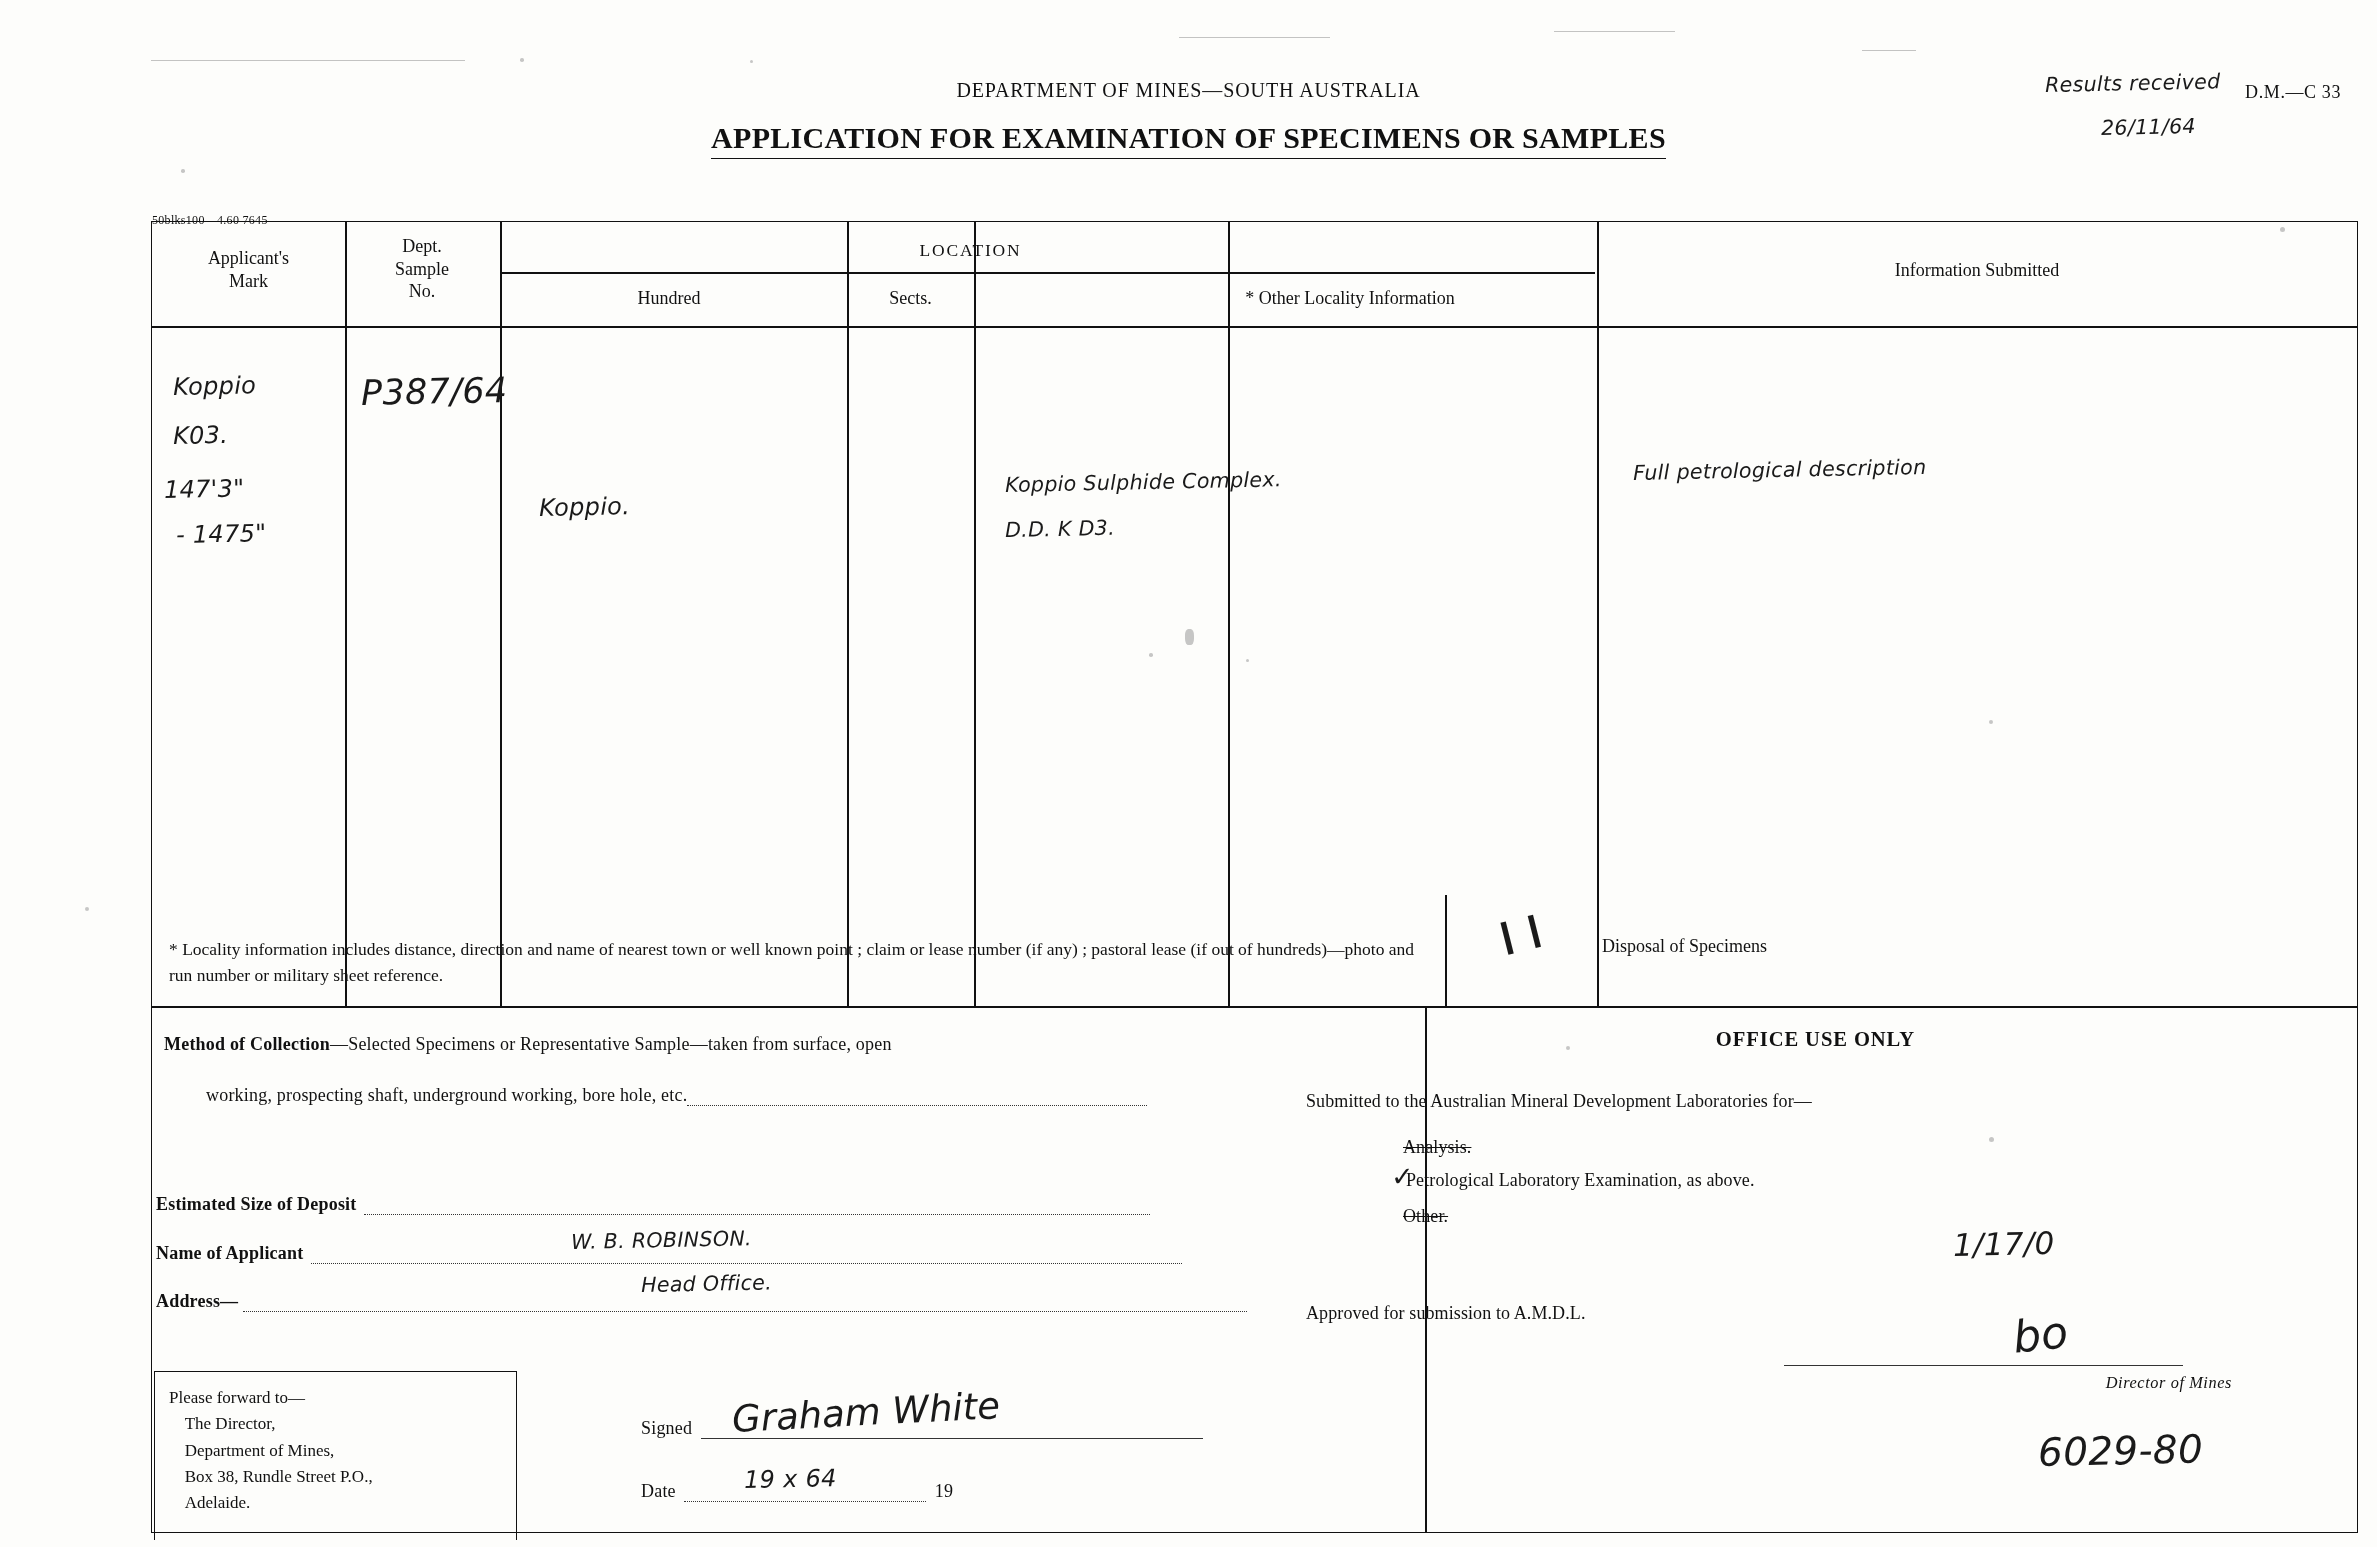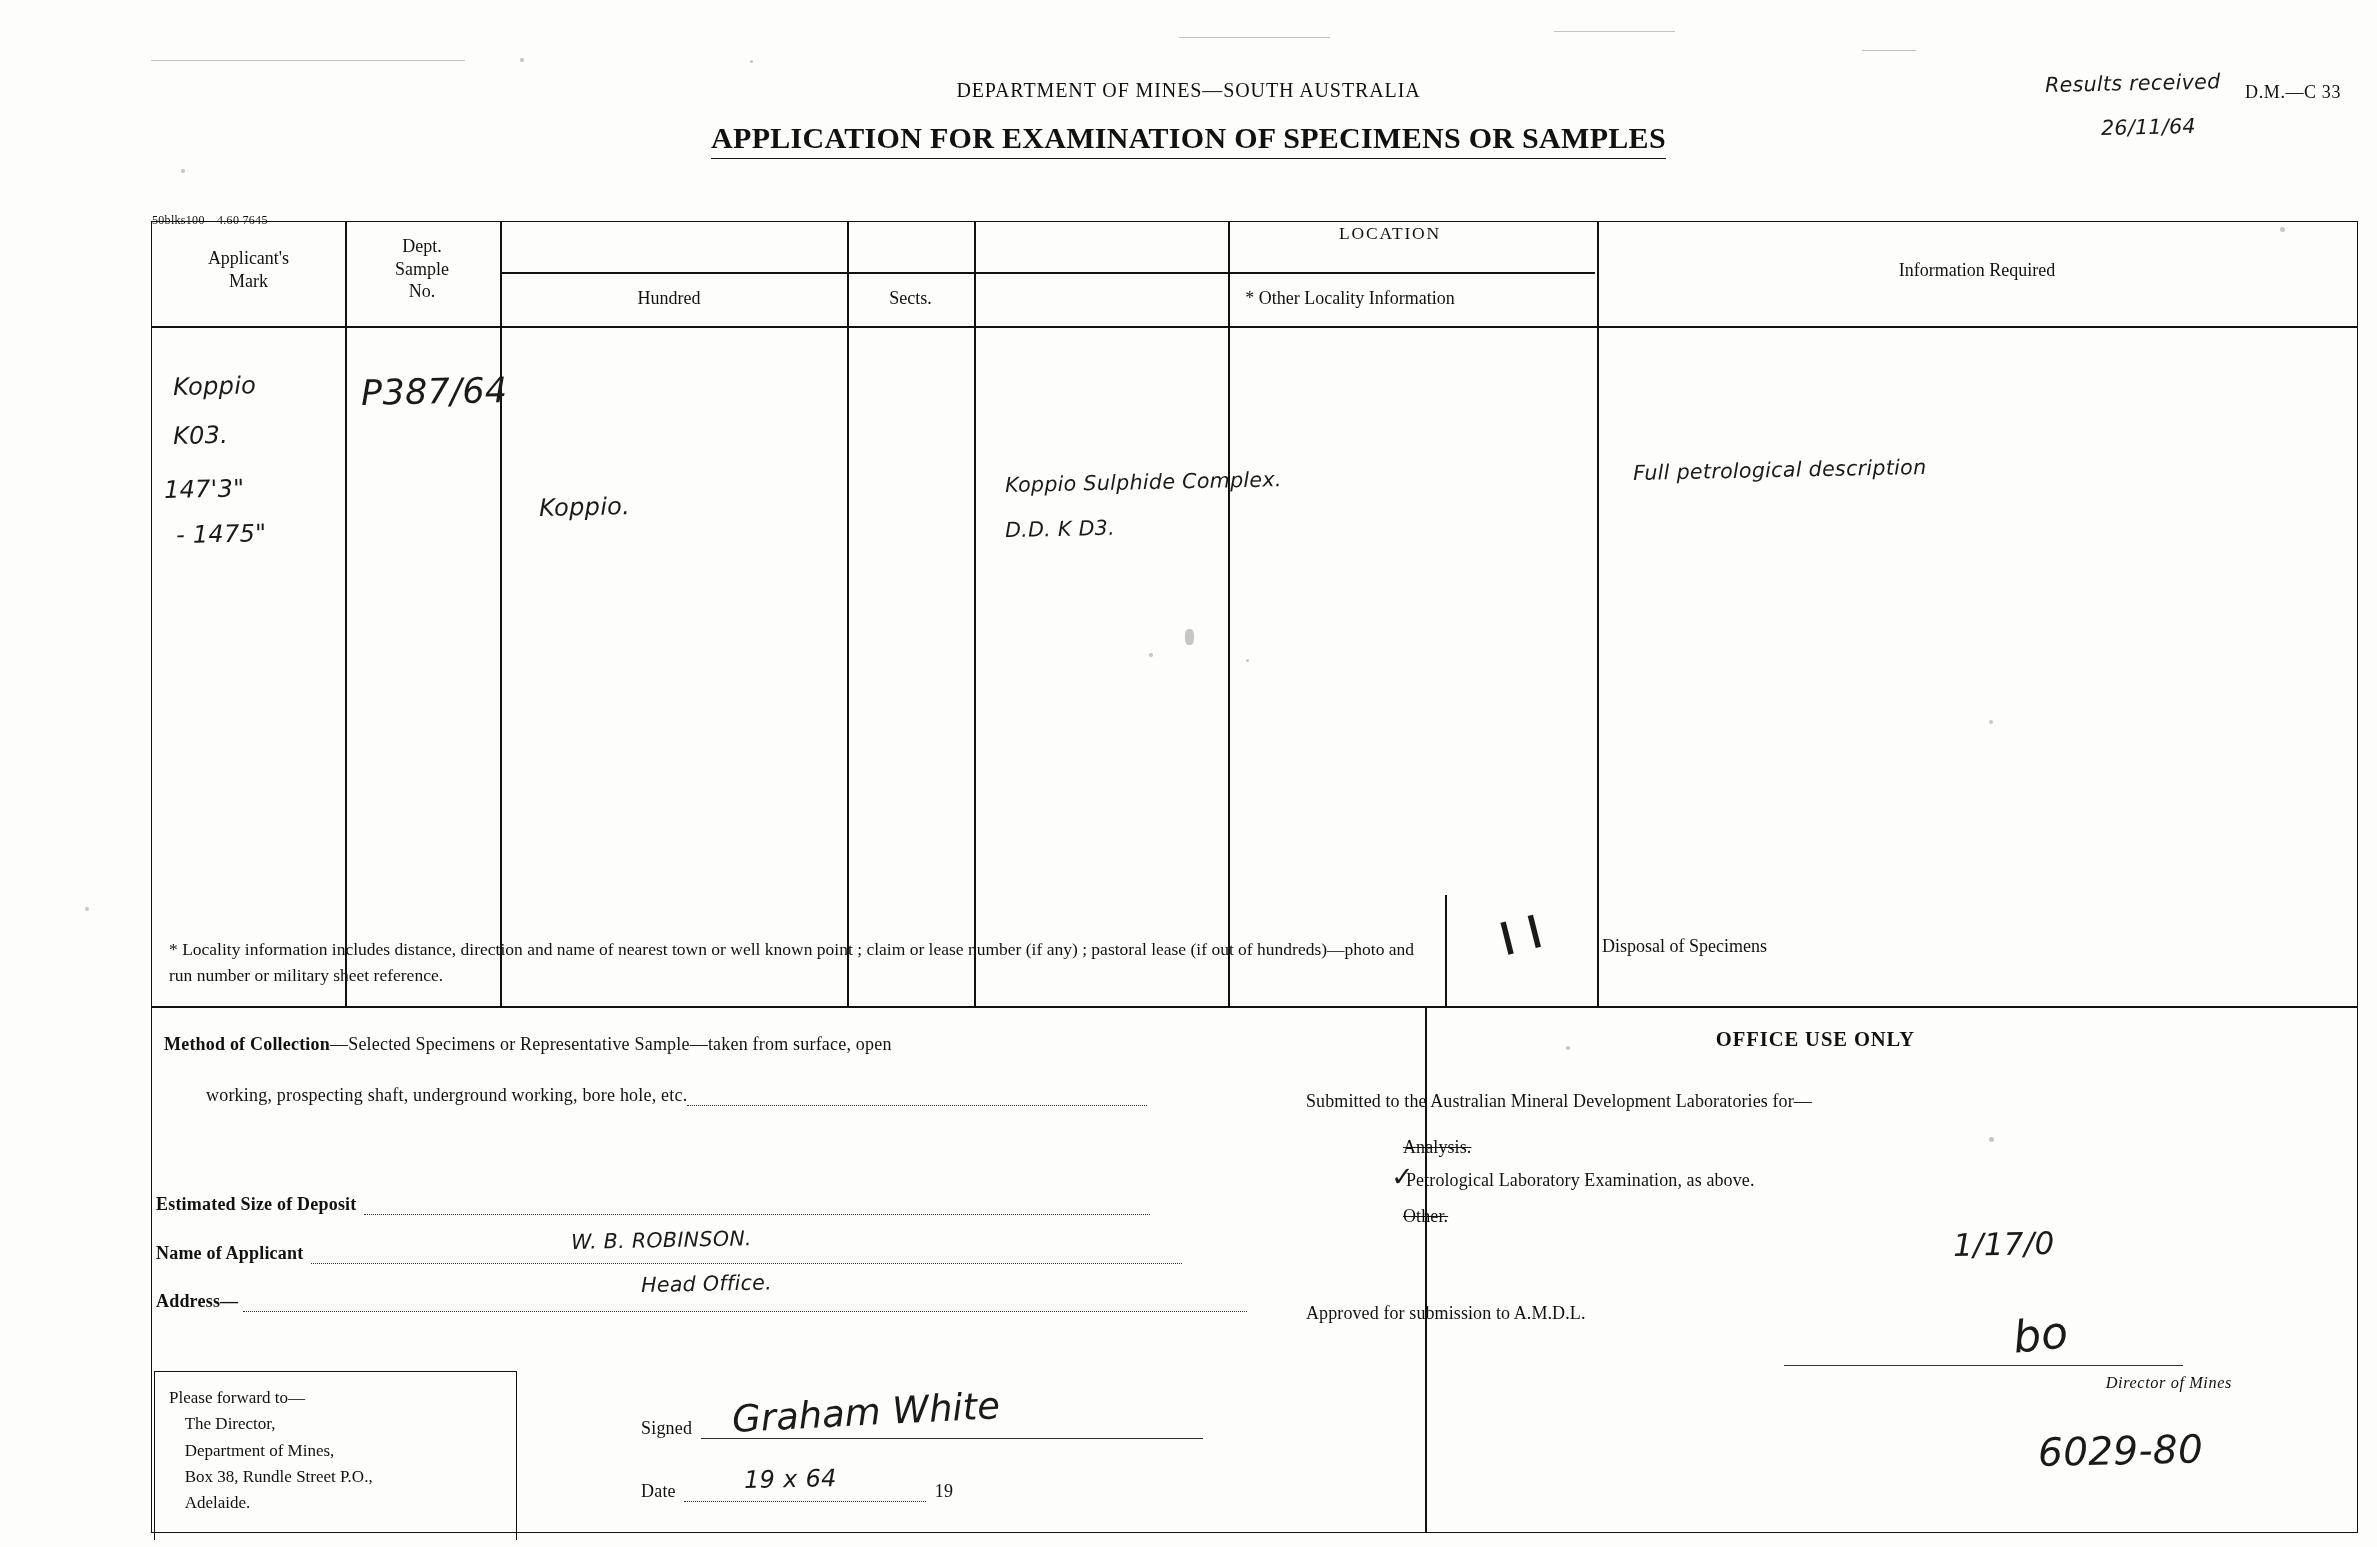--- a/index.html
+++ b/index.html
@@ -284,25 +284,25 @@
     <div class="vline" style="left:1445px;"></div>
 
     <div class="hline" style="top:50px; left:348px; right:762px;"></div>
     <div class="hline" style="top:104px;"></div>
 
     <div class="cell-label" style="left:0; top:25.4px; width:193px; white-space:pre-line;">Applicant's
 Mark</div>
     <div class="cell-label" style="left:193px; top:13.3px; width:154px; white-space:pre-line;">Dept.
 Sample
 No.</div>
-    <div class="loc-title" style="left:348px; top:1px; width:941px; text-align:right;">LOCATION</div>
+    <div class="loc-title" style="left:348px; top:18px; width:941px; text-align:center;">LOCATION</div>
     <div class="cell-label" style="left:343px; top:65px; width:348px;">Hundred</div>
     <div class="cell-label" style="left:695px; top:65px; width:127px;">Sects.</div>
     <div class="cell-label" style="left:822px; top:65px; width:752px;">* Other Locality Information</div>
-    <div class="cell-label" style="left:1445px; top:37px; width:760px;">Information Required</div>
+    <div class="cell-label" style="left:1445px; top:37px; width:760px;">Information Submitted</div>
 
     <div class="hand big" style="position:absolute; left:21px; top:151px;">Koppio</div>
     <div class="hand big" style="position:absolute; left:21px; top:200px;">K03.</div>
     <div class="hand big" style="position:absolute; left:12px; top:254px;">147'3"</div>
     <div class="hand big" style="position:absolute; left:24px; top:299px;">- 1475"</div>
 
     <div class="hand" style="position:absolute; left:209px; top:151px; font-size:35px;">P387/64</div>
 
     <div class="hand big" style="position:absolute; left:387px; top:272px;">Koppio.</div>
 

